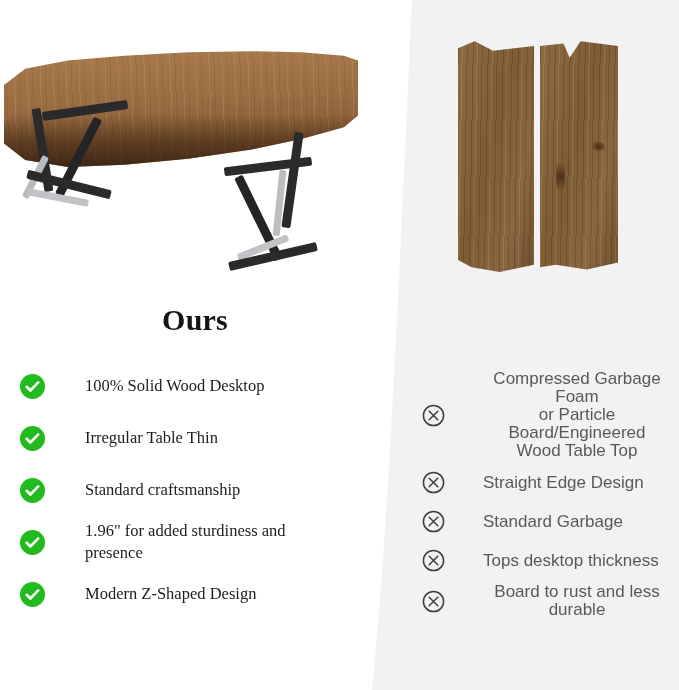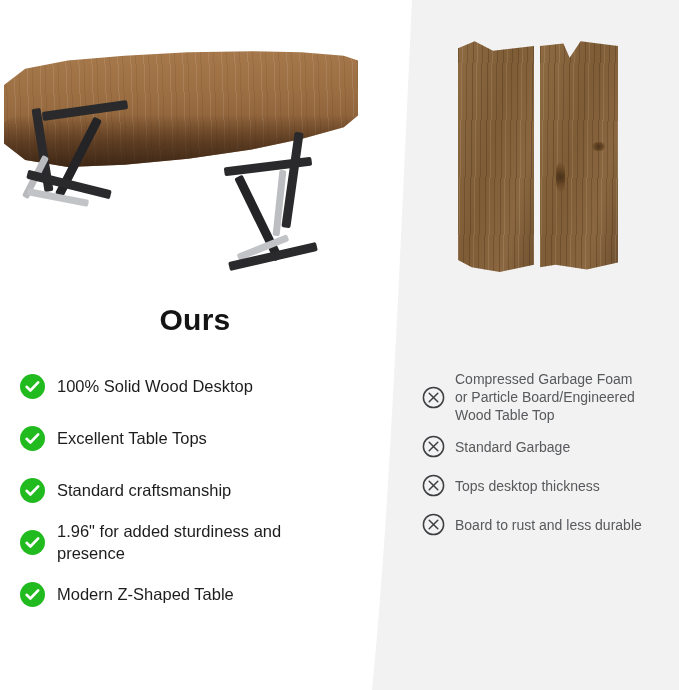--- a/index.html
+++ b/index.html
@@ -25,20 +25,21 @@
     height: 690px;
     background: #f2f2f2;
     clip-path: path("M 412 0 L 679 0 L 679 690 L 372 690 C 389 520 398 300 412 0 Z");
   }
 
   
   .col {
     position: absolute;
     top: 0;
     height: 672px;
+    font-family: Liberation Serif, serif;
   }
   .col-ours   { left: 0px;   width: 400px; }
   .col-others { left: 412px; width: 267px; }
 
   
   .hero-ours {
     position: absolute;
     left: 0px;
     top: 22px;
     width: 380px;
@@ -79,43 +80,45 @@
     position: absolute;
     left: 421px;
     top: 370px;
     width: 250px;
   }
 
   .row {
     display: flex;
     align-items: center;
     box-sizing: border-box;
+    gap: 28px;
   }
   .list-ours .row {
     min-height: 44px;
     margin-bottom: 8px;
   }
   .list-others .row {
     min-height: 33px;
     margin-bottom: 6px;
   }
 
   .row-text-ours {
     font-size: 16.5px;
     line-height: 22px;
     color: #1d1d1d;
     margin-left: 12px;
     white-space: pre-line;
   }
   .row-text-others {
-    font-size: 14px;
+    font-size: 17px;
     line-height: 18px;
     color: #57595c;
     margin-left: 9px;
     white-space: pre-line;
+    text-align: center;
   }
 
   
   .icon-check {
     flex: 0 0 auto;
     width: 25px;
     height: 25px;
     border-radius: 50%;
     background: #22bb1f;
     position: relative;
@@ -244,21 +247,21 @@
         </span>
         <span class="row-text-ours">100% Solid Wood Desktop</span>
       </div>
 
       <div class="row">
         <span class="icon-check">
           <svg width="25" height="25" viewBox="0 0 25 25">
               <path d="M6.6 12.8 L10.4 16.5 L18.2 8.4" fill="none" stroke="#ffffff" stroke-width="2.6" stroke-linecap="round" stroke-linejoin="round"></path>
             </svg>
         </span>
-        <span class="row-text-ours">Excellent Table Tops</span>
+        <span class="row-text-ours">Irregular Table Thin</span>
       </div>
 
       <div class="row">
         <span class="icon-check">
           <svg width="25" height="25" viewBox="0 0 25 25">
               <path d="M6.6 12.8 L10.4 16.5 L18.2 8.4" fill="none" stroke="#ffffff" stroke-width="2.6" stroke-linecap="round" stroke-linejoin="round"></path>
             </svg>
         </span>
         <span class="row-text-ours">Standard craftsmanship</span>
       </div>
@@ -273,21 +276,21 @@
         <span class="row-text-ours">1.96" for added sturdiness and
 presence</span>
       </div>
 
       <div class="row">
         <span class="icon-check">
           <svg width="25" height="25" viewBox="0 0 25 25">
               <path d="M6.6 12.8 L10.4 16.5 L18.2 8.4" fill="none" stroke="#ffffff" stroke-width="2.6" stroke-linecap="round" stroke-linejoin="round"></path>
             </svg>
         </span>
-        <span class="row-text-ours">Modern Z-Shaped Table</span>
+        <span class="row-text-ours">Modern Z-Shaped Design</span>
       </div>
     </div>
   </div>
 
   <div class="col col-others">
     
   </div>
 
   <div class="hero-others">
     <div class="planks">
@@ -304,20 +307,29 @@
         <svg width="25" height="25" viewBox="0 0 25 25">
           <circle cx="12.5" cy="12.5" r="10.1" fill="none" stroke="#3d3f42" stroke-width="1.5"></circle>
           <path d="M8.2 8.2 L16.8 16.8 M16.8 8.2 L8.2 16.8" stroke="#3d3f42" stroke-width="1.5" stroke-linecap="round"></path>
         </svg>
       </span>
       <span class="row-text-others">Compressed Garbage Foam
 or Particle Board/Engineered
 Wood Table Top</span>
     </div>
 
+    <div class="row">
+      <span class="icon-cross">
+        <svg width="25" height="25" viewBox="0 0 25 25">
+          <circle cx="12.5" cy="12.5" r="10.1" fill="none" stroke="#3d3f42" stroke-width="1.5"></circle>
+          <path d="M8.2 8.2 L16.8 16.8 M16.8 8.2 L8.2 16.8" stroke="#3d3f42" stroke-width="1.5" stroke-linecap="round"></path>
+        </svg>
+      </span>
+      <span class="row-text-others">Straight Edge Design</span>
+    </div>
 
     <div class="row">
       <span class="icon-cross">
         <svg width="25" height="25" viewBox="0 0 25 25">
           <circle cx="12.5" cy="12.5" r="10.1" fill="none" stroke="#3d3f42" stroke-width="1.5"></circle>
           <path d="M8.2 8.2 L16.8 16.8 M16.8 8.2 L8.2 16.8" stroke="#3d3f42" stroke-width="1.5" stroke-linecap="round"></path>
         </svg>
       </span>
       <span class="row-text-others">Standard Garbage</span>
     </div>

